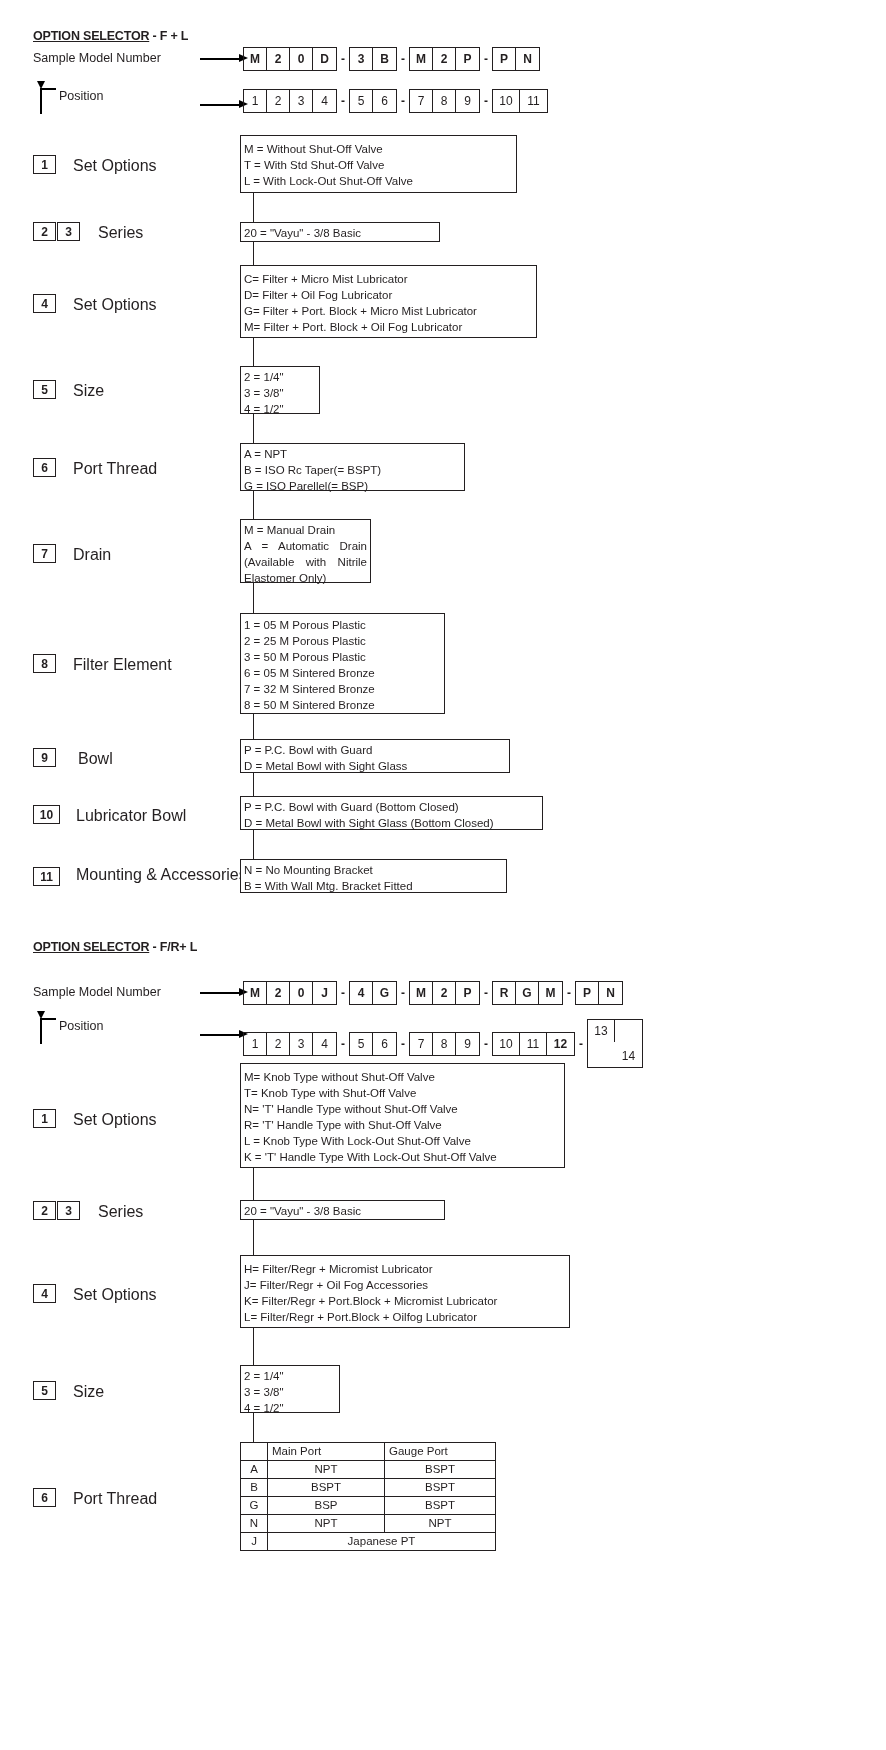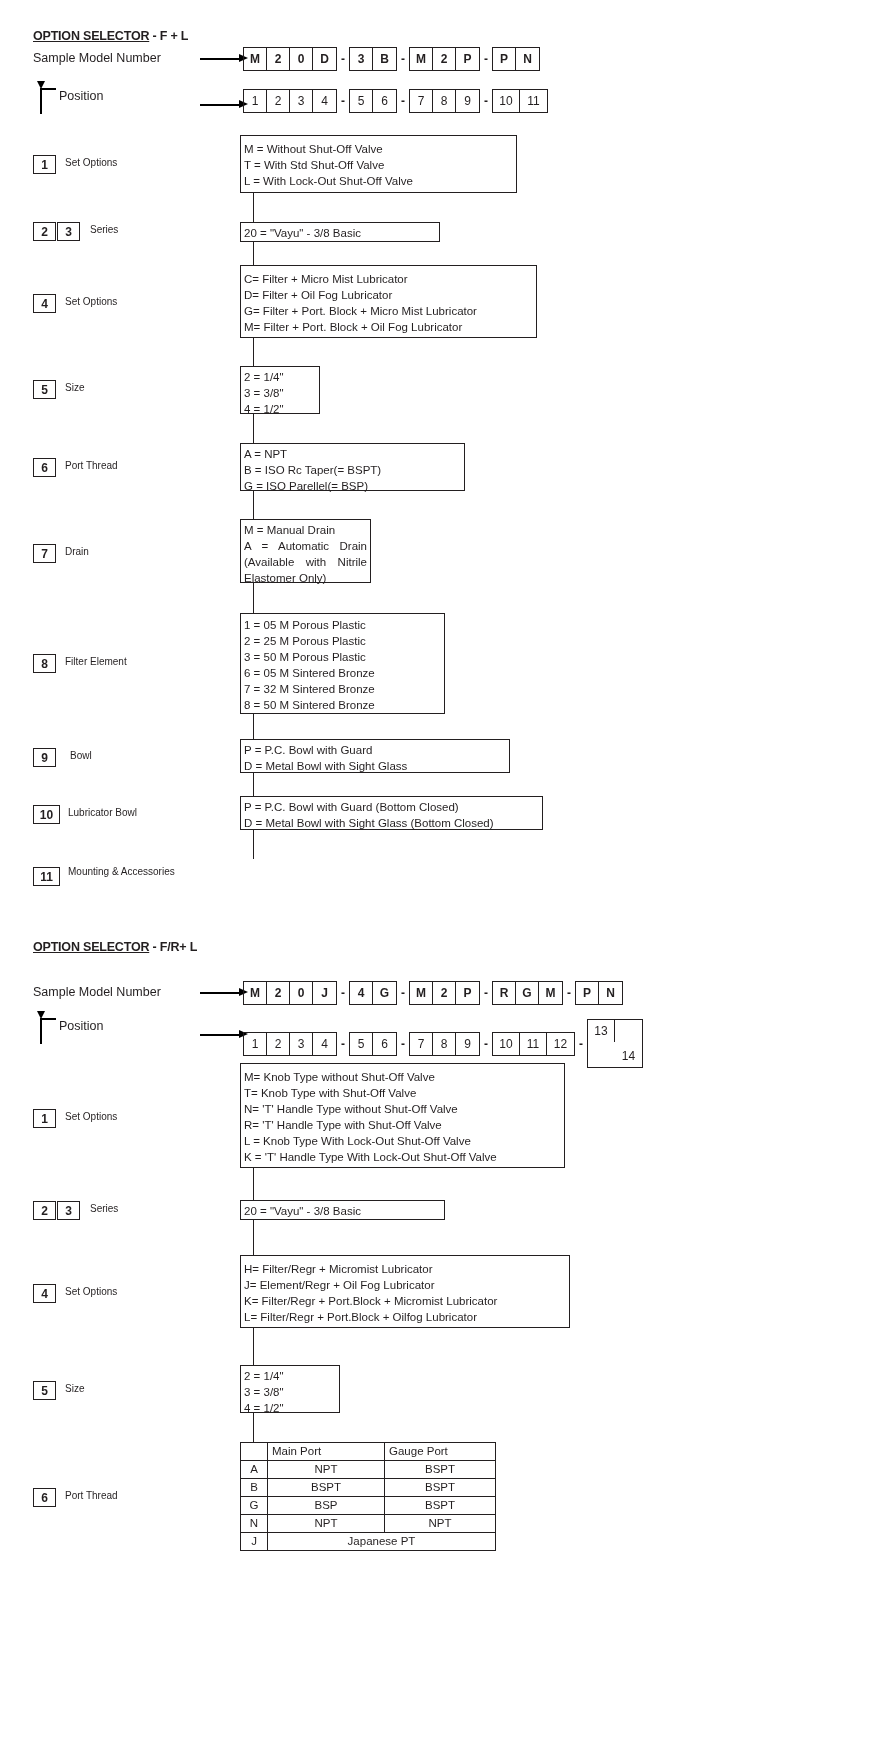--- a/index.html
+++ b/index.html
@@ -34,22 +34,23 @@
     font-size:12px;
     font-weight:bold;
     text-align:center;
     line-height:19px;
     height:19px;
     background:#fff;
     box-sizing:border-box;
   }
   .item-label{
     position:absolute;
-    font-size:10px;
+    font-size:16px;
     white-space:nowrap;
+    margin-left:8px;
   }
 
   
   .arrow{position:absolute;height:9px;}
   .arrow .shaft{position:absolute;left:0;top:4px;height:1.6px;background:#000;}
   .arrow .head{
     position:absolute;top:0;width:0;height:0;
     border-top:4.5px solid transparent;
     border-bottom:4.5px solid transparent;
     border-left:9px solid #000;
@@ -275,20 +276,24 @@
   <div class="pos-num" style="left:33px; top:805px; width:27px;">10</div>
   <div class="item-label" style="left:68px; top:807px;">Lubricator Bowl</div>
   <div class="descbox" style="left:240px; top:796px; width:303px; height:34px; padding-top:2px;">
     <div>P = P.C. Bowl with Guard (Bottom Closed)</div>
     <div>D = Metal Bowl with Sight Glass (Bottom Closed)</div>
   </div>
   <div class="vline" style="left:253px; top:830px; height:29px;"></div>
 
   <div class="pos-num" style="left:33px; top:867px; width:27px;">11</div>
   <div class="item-label" style="left:68px; top:866px;text-align:right;">Mounting &amp; Accessories</div>
+  <div class="descbox" style="left:240px; top:859px; width:267px; height:34px; padding-top:2px;">
+    <div>N = No Mounting Bracket</div>
+    <div>B = With Wall Mtg. Bracket Fitted</div>
+  </div>
 
   <div class="sec-title" style="left:33px; top:940px;">
     <span class="ul">OPTION SELECTOR</span><span> - F/R+ L</span>
   </div>
 
   <div class="row-label" style="left:33px; top:985px;">Sample Model Number</div>
   <div class="arrow" style="left:200px; top:988px; width:48px;">
     <div class="shaft" style="width:39px;"></div>
       <div class="head" style="left:39px;"></div>
   </div>
@@ -350,21 +355,21 @@
     <span class="dash">-</span>
     <div class="grp">
       <div class="cell" style="width:23px;">7</div>
       <div class="cell" style="width:23px;">8</div>
       <div class="cell" style="width:23px;">9</div>
     </div>
     <span class="dash">-</span>
     <div class="grp">
       <div class="cell" style="width:27px;">10</div>
       <div class="cell" style="width:27px;">11</div>
-      <div class="cell" style="width:27px;">12</div>
+      <div class="cell" style="width:27px;font-weight:bold;">12</div>
     </div>
     <span class="dash">-</span>
     <div class="grp">
       <div class="cell" style="width:27px;">13</div>
       <div class="cell" style="width:27px;margin-top:25px;">14</div>
     </div>
   </div>
 
   <div class="pos-num" style="left:33px; top:1109px; width:23px;">1</div>
   <div class="item-label" style="left:65px; top:1111px;">Set Options</div>
@@ -383,21 +388,21 @@
   <div class="item-label" style="left:90px; top:1203px;">Series</div>
   <div class="descbox" style="left:240px; top:1200px; width:205px; height:20px; padding-top:2px;">
     <div>20 = "Vayu" - 3/8 Basic</div>
   </div>
   <div class="vline" style="left:253px; top:1220px; height:35px;"></div>
 
   <div class="pos-num" style="left:33px; top:1284px; width:23px;">4</div>
   <div class="item-label" style="left:65px; top:1286px;">Set Options</div>
   <div class="descbox" style="left:240px; top:1255px; width:330px; height:73px;">
     <div>H= Filter/Regr + Micromist Lubricator</div>
-    <div>J= Element/Regr + Oil Fog Lubricator</div>
+    <div>J= Filter/Regr + Oil Fog Accessories</div>
     <div>K= Filter/Regr + Port.Block + Micromist Lubricator</div>
     <div>L= Filter/Regr + Port.Block + Oilfog Lubricator</div>
   </div>
   <div class="vline" style="left:253px; top:1328px; height:37px;"></div>
 
   <div class="pos-num" style="left:33px; top:1381px; width:23px;">5</div>
   <div class="item-label" style="left:65px; top:1383px;">Size</div>
   <div class="descbox" style="left:240px; top:1365px; width:100px; height:48px; padding-top:2px;">
     <div>2 = 1/4"</div>
     <div>3 = 3/8"</div>

